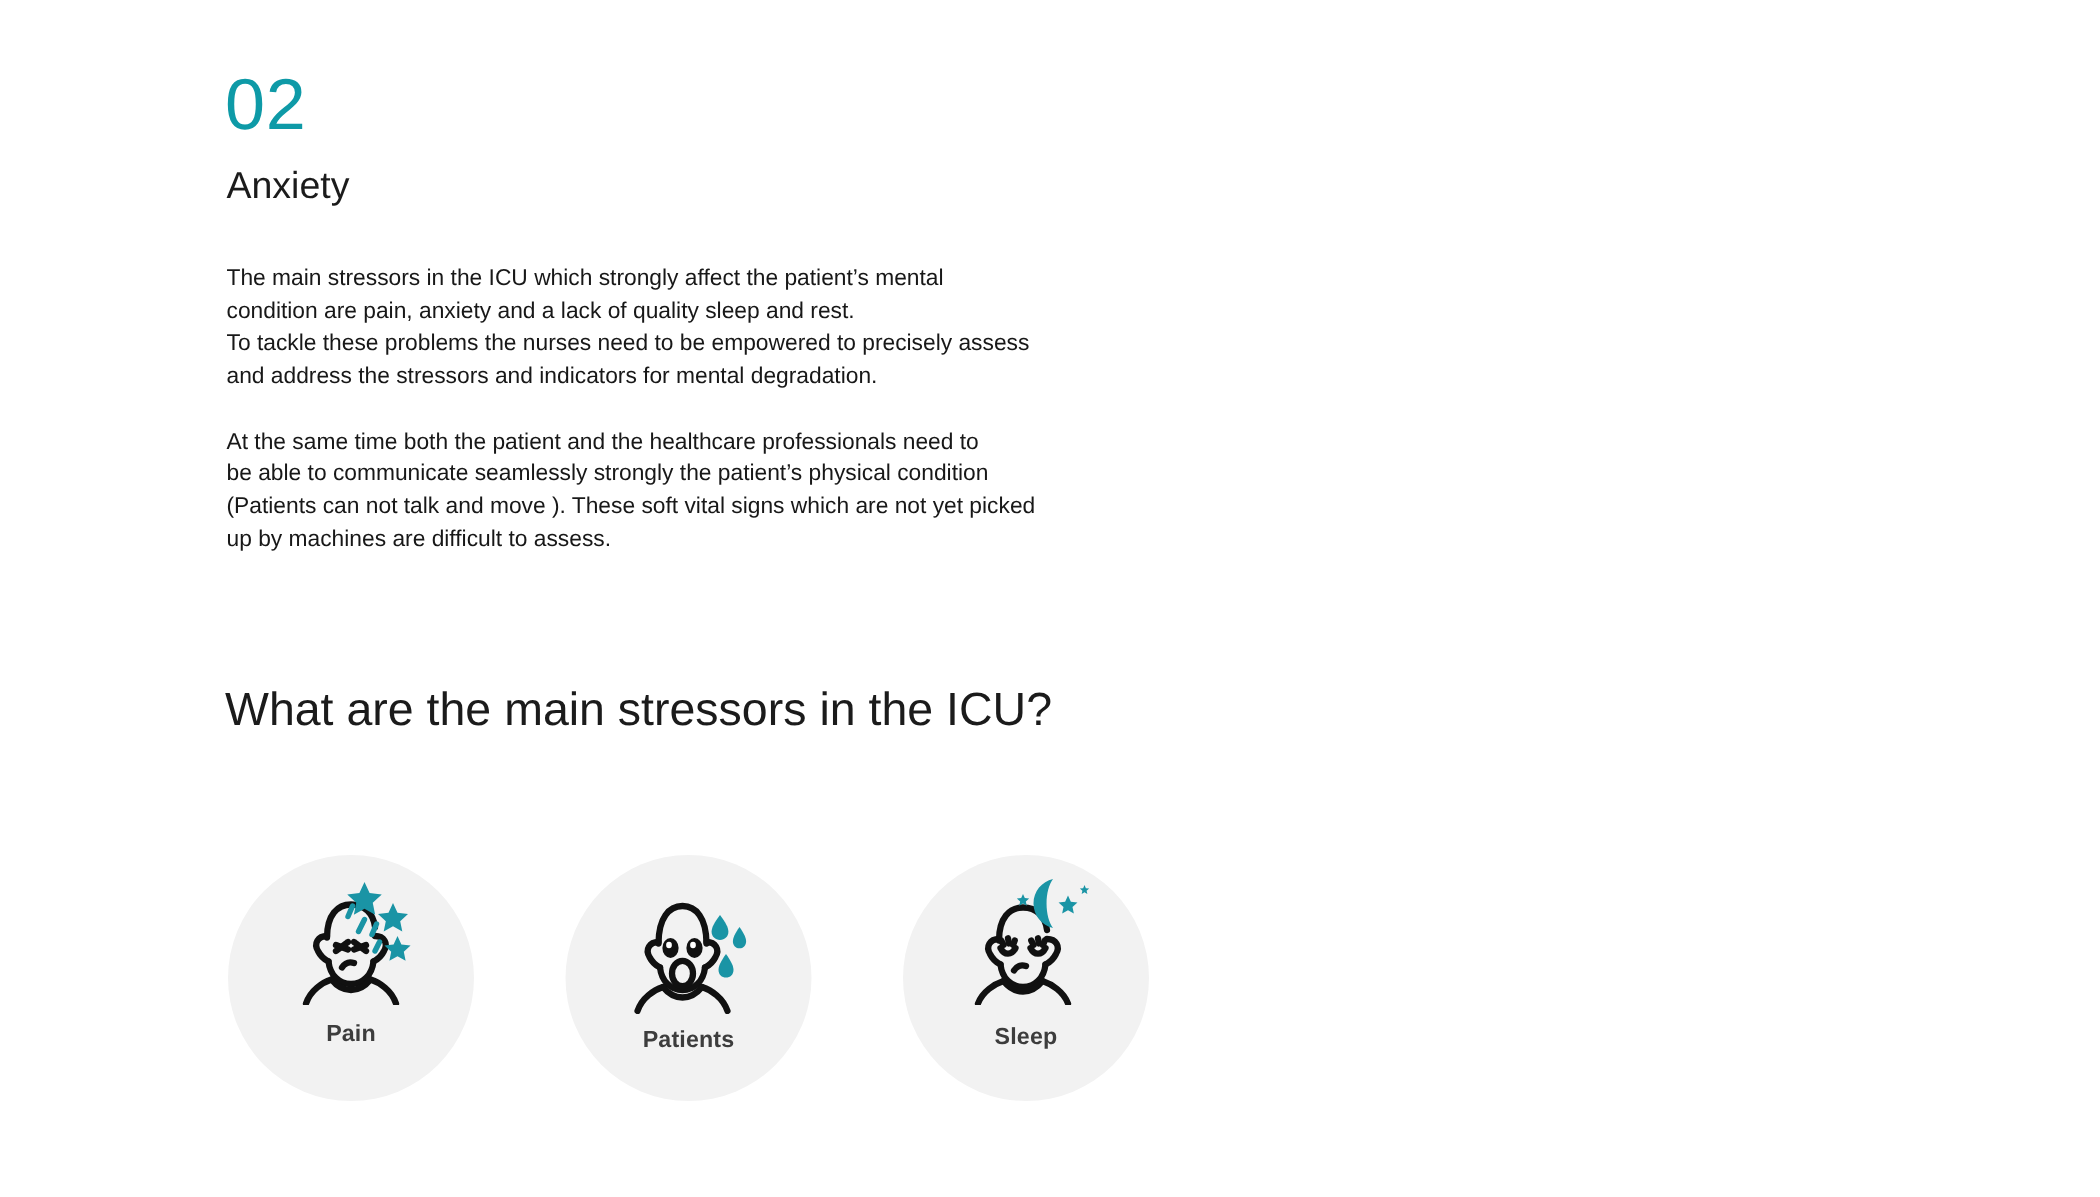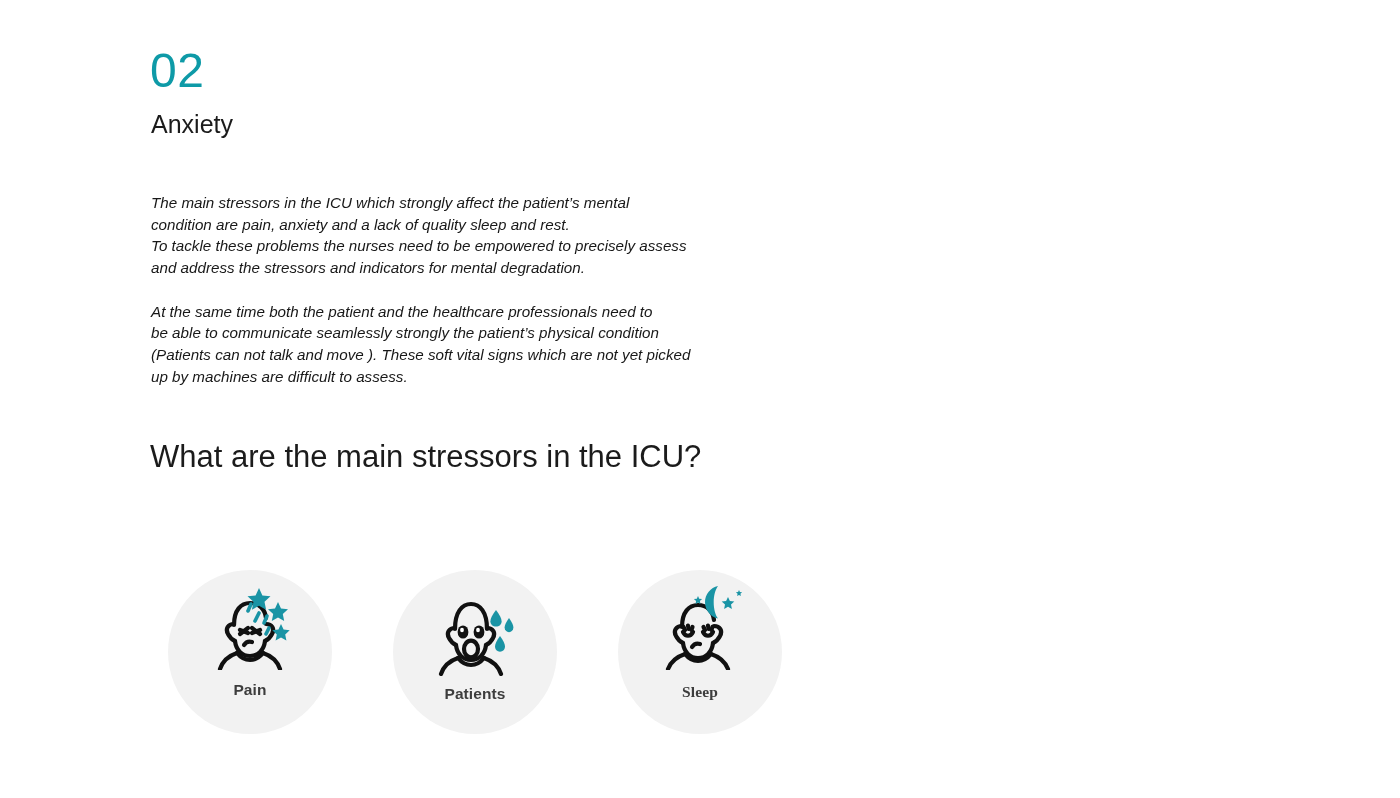--- a/index.html
+++ b/index.html
@@ -40,41 +40,40 @@
     font-size: 25px;
     font-weight: 400;
     color: #1b1b1b;
     line-height: 1.1;
   }
 
   
   .body-block {
     position: absolute;
     left: 151px;
-    top: 192px;
+    top: 175px;
     width: 700px;
-    font-style: italic;
   }
   .para {
     font-size: 15.2px;
     line-height: 21.7px;
     color: #181818;
     font-weight: 400;
     white-space: pre-line;
     margin: 0;
   }
   .para + .para {
     margin-top: 21.7px;
   }
 
   
   .headline {
     position: absolute;
     left: 150px;
-    top: 438px;
+    top: 454px;
     font-size: 31px;
     font-weight: 400;
     color: #1b1b1b;
     line-height: 1.2;
     white-space: nowrap;
   }
   .headline .hl {
     position: relative;
     display: inline-block;
   }
@@ -89,39 +88,39 @@
     z-index: -1;
   }
   .headline .hl > span {
     position: relative;
     z-index: 1;
   }
 
   
   .cards {
     position: absolute;
-    left: 168px;
+    left: 152px;
     top: 570px;
     height: 166px;
     width: 640px;
   }
   .card {
     position: absolute;
     top: 0;
     width: 164px;
     height: 164px;
     border-radius: 50%;
     background: #f2f2f2;
     display: flex;
     flex-direction: column;
     align-items: center;
   }
   .card-1 { left: 0px; }
   .card-2 { left: 225px; }
-  .card-3 { left: 450px; font-family: Liberation Serif, serif; }
+  .card-3 { left: 450px; }
 
   .card .glyph {
     margin-top: 14px;
     width: 92px;
     height: 86px;
     display: block;
   }
   .card-2 .glyph { margin-top: 20px; }
   .card-3 .glyph { margin-top: 14px; }
 

